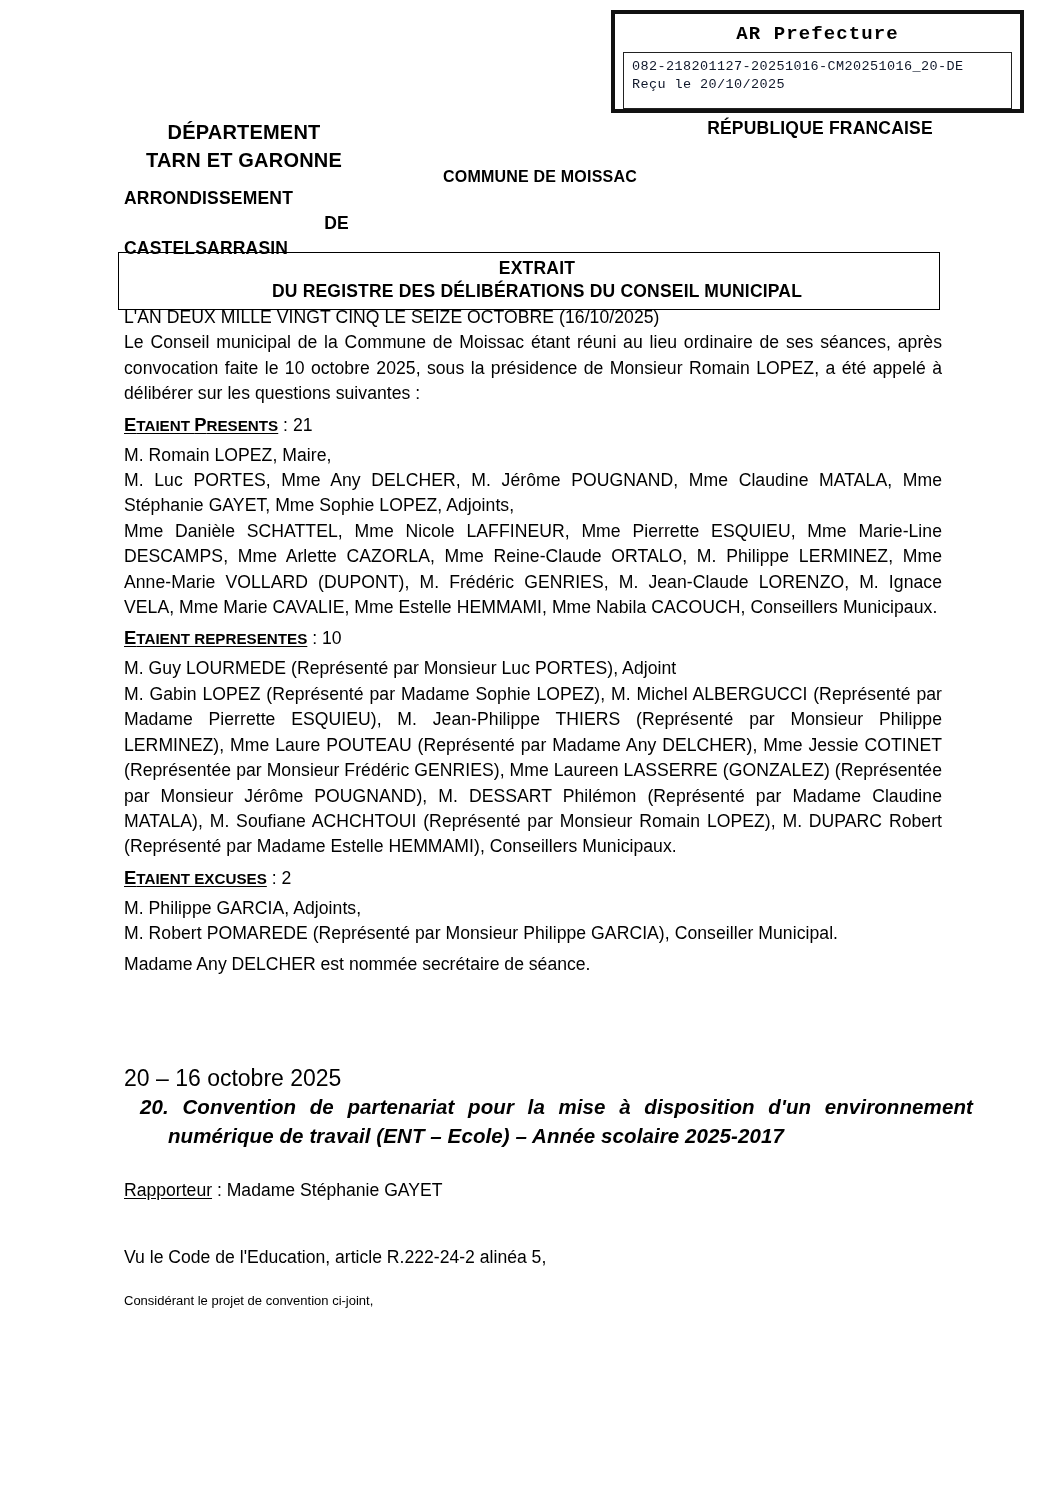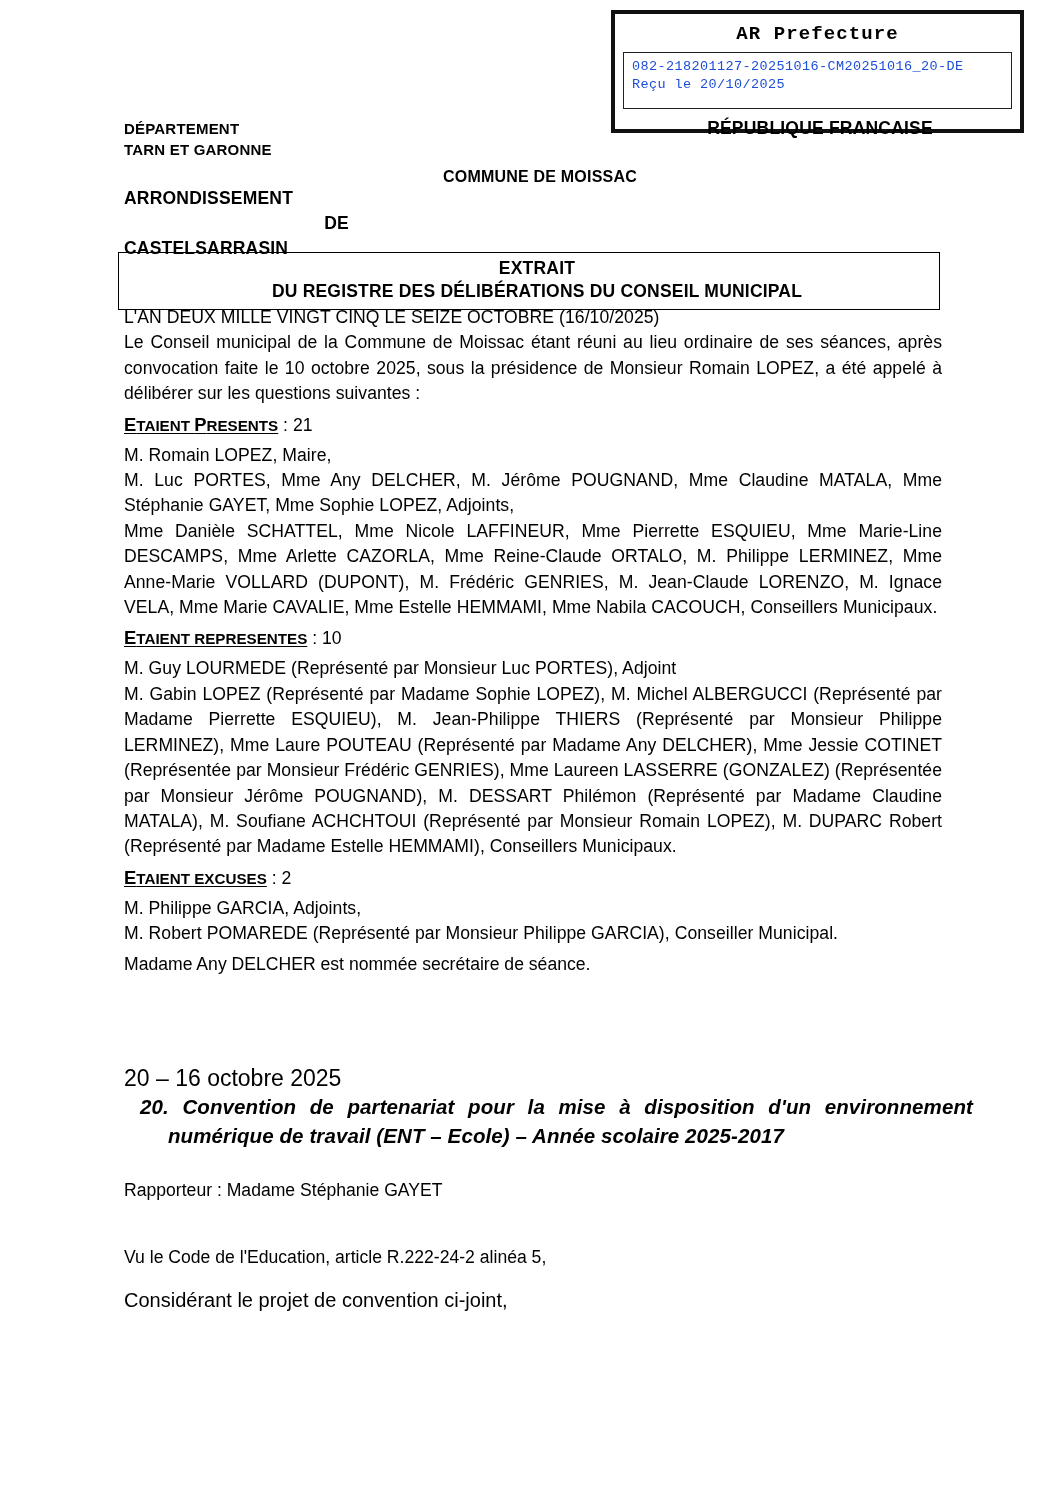--- a/index.html
+++ b/index.html
@@ -23,54 +23,55 @@
 
   
   .ar-stamp {
     position: absolute;
     left: 611px;
     top: 10px;
     width: 413px;
     border: 4px solid #111111;
     background: #ffffff;
     box-sizing: border-box;
-    padding: 6px 8px 20px 8px;
+    padding: 6px 8px 0 8px;
   }
   .ar-title {
     text-align: center;
     font-family: "Liberation Mono", monospace;
     font-weight: bold;
     font-size: 19px;
     letter-spacing: 1.1px;
     padding: 3px 0 7px 0;
   }
   .ar-inner {
     border: 1.5px solid #222222;
     padding: 5px 8px 14px 8px;
     background: #ffffff;
   }
   .ar-line {
     font-family: "Liberation Mono", monospace;
     font-size: 13.5px;
     line-height: 1.35;
     letter-spacing: 0.4px;
-    color: #1d4ed8;
+    color: #0f172a;
     white-space: pre;
   }
 
   
   .dept-block {
     position: absolute;
     left: 124px;
     top: 118px;
     width: 240px;
     font-weight: bold;
-    font-size: 15px;
+    font-size: 20px;
     line-height: 1.42;
     letter-spacing: 0.2px;
+    text-align: center;
   }
   .arr-block {
     position: absolute;
     left: 124px;
     top: 186px;
     width: 225px;
     font-weight: bold;
     font-size: 17.5px;
     line-height: 1.42;
     letter-spacing: 0.2px;
@@ -180,39 +181,40 @@
     letter-spacing: 0.1px;
   }
   .rapporteur {
     position: absolute;
     left: 124px;
     top: 1178px;
     font-size: 17.6px;
     line-height: 25.4px;
   }
   .rapporteur .u {
+    text-decoration: underline;
     text-underline-offset: 2px;
     margin-top: 7px;
   }
 
   
   .clause-vu {
     position: absolute;
     left: 124px;
     top: 1245px;
     width: 818px;
     font-size: 17.6px;
     line-height: 25.4px;
   }
   .clause-cons {
     position: absolute;
     left: 124px;
     top: 1288px;
     width: 818px;
-    font-size: 20px;
+    font-size: 13px;
     line-height: 25.4px;
   }
 </style>
 </head>
 <body>
 
 <div id="page">
 
   <div class="ar-stamp">
     <div class="ar-title">AR Prefecture</div>

